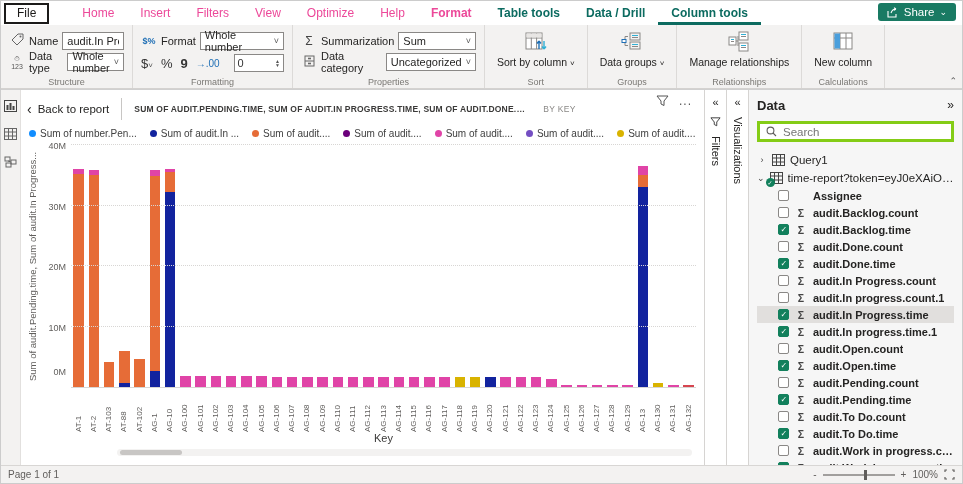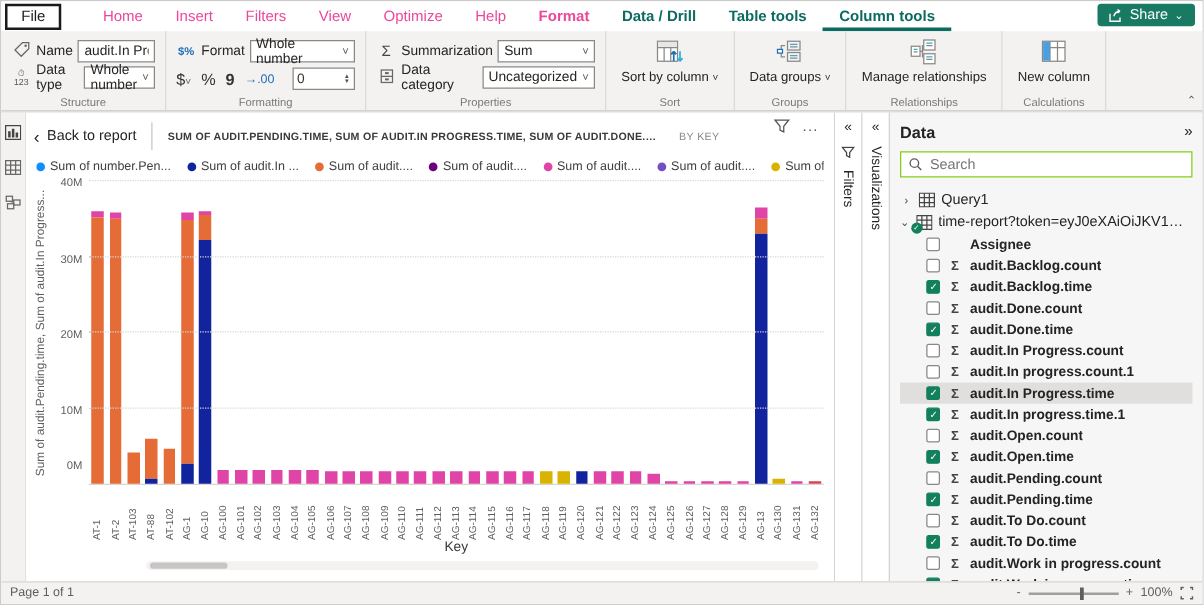--- a/index.html
+++ b/index.html
@@ -69,25 +69,25 @@
   .xlab { writing-mode:vertical-rl; transform:rotate(180deg); font-size:8px; color:#605e5c; line-height:1; white-space:nowrap; }
   .xtitle { text-align:center; font-size:11px; color:#3b3a39; height:16px; flex-shrink:0; }
   .hscroll { height:7px; background:#f3f2f1; border-radius:4px; margin:1px 4px 4px 46px; position:relative; flex-shrink:0; }
   .hthumb { position:absolute; left:3px; top:1px; width:62px; height:5px; background:#c8c6c4; border-radius:3px; cursor:pointer; }
 
   .vstrip { width:22px; background:#fff; border-left:1px solid #d6d4d2; display:flex; flex-direction:column; align-items:center; padding-top:7px; gap:9px; flex-shrink:0; }
   .vstrip .dbl { font-size:11px; color:#252423; cursor:pointer; line-height:1; }
   .vtext { writing-mode:vertical-rl; font-size:11px; color:#252423; white-space:nowrap; }
 
   
-  .datapane { width:251px; background:#f6f6f6; border-left:1px solid #d6d4d2; padding:6px 8px 0 8px; display:flex; flex-direction:column; overflow:hidden; flex-shrink:0; }
+  .datapane { width:214px; background:#f6f6f6; border-left:1px solid #d6d4d2; padding:6px 8px 0 8px; display:flex; flex-direction:column; overflow:hidden; flex-shrink:0; }
   .dp-head { display:flex; justify-content:space-between; align-items:center; height:18px; flex-shrink:0; }
   .dp-title { font-size:13px; font-weight:bold; color:#252423; }
   .dp-collapse { font-size:12px; color:#252423; cursor:pointer; }
-  .searchbox { margin-top:7px; background:#fff; border:1px solid #84cc16; height:21px; display:flex; align-items:center; padding:0 6px; gap:6px; flex-shrink:0; }
+  .searchbox { margin-top:7px; background:#fff; border:3px solid #84cc16; height:21px; display:flex; align-items:center; padding:0 6px; gap:6px; flex-shrink:0; }
   .searchbox input { border:none; outline:none; flex:1; font-size:11.5px; font-family:inherit; color:#252423; background:transparent; }
   .tree { margin-top:9px; overflow:hidden; }
   .trow { display:flex; align-items:center; gap:5px; height:18px; font-size:11.5px; color:#252423; cursor:pointer; }
   .trow .tchev { width:10px; font-size:9px; color:#444; text-align:center; }
   .ticon { position:relative; flex-shrink:0; display:flex; }
   .badge { position:absolute; left:-4px; bottom:-3px; width:9px; height:9px; background:#12805c; border-radius:50%; color:#fff; font-size:6px; display:flex; align-items:center; justify-content:center; }
   .tname { white-space:nowrap; overflow:hidden; text-overflow:ellipsis; }
   .fields { overflow:hidden;font-weight:bold; }
   .frow2 { display:flex; align-items:center; gap:6px; height:17px; padding-left:21px; font-size:11px; color:#252423; cursor:pointer; }
   .frow2.sel { background:#e1dfdd; margin:0 -8px; padding-left:29px; }
@@ -112,22 +112,22 @@
   <div class="tabbar">
     <div class="file-btn">File</div>
     <div class="tabs">
         <span class="tab">Home</span>
         <span class="tab">Insert</span>
         <span class="tab">Filters</span>
         <span class="tab">View</span>
         <span class="tab">Optimize</span>
         <span class="tab">Help</span>
         <span class="tab emph">Format</span>
+        <span class="tab ctx">Table tools</span>
         <span class="tab ctx">Data / Drill</span>
-        <span class="tab ctx">Table tools</span>
         <span class="tab ctx active">Column tools</span>
       </div>
     <div class="share-btn">
       <svg width="12" height="11" viewBox="0 0 12 11">
           <path d="M1 4v6h8V7" fill="none" stroke="#fff" stroke-width="1.1"></path>
           <path d="M4 6 C5 3,7 2,9 2 M9 2 l-2-1.4 M9 2 l-2 1.4" fill="none" stroke="#fff" stroke-width="1.1"></path>
         </svg>
       <span>Share</span>
       <span style="font-size:9px;">⌄</span>
     </div>

